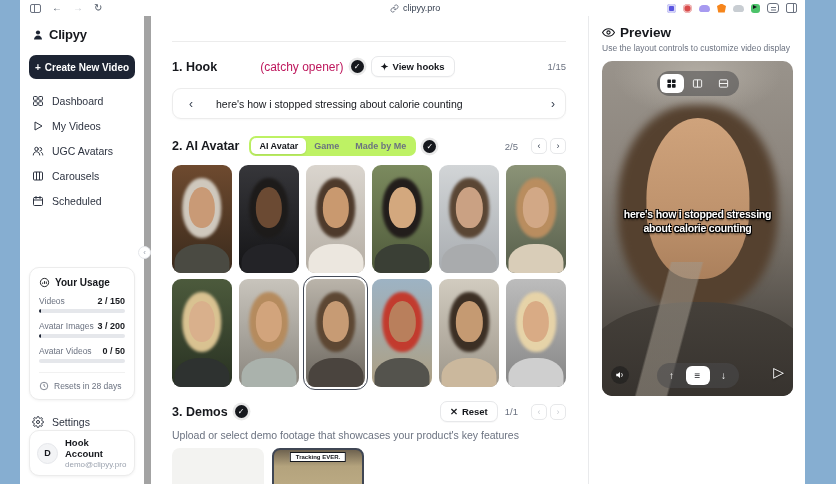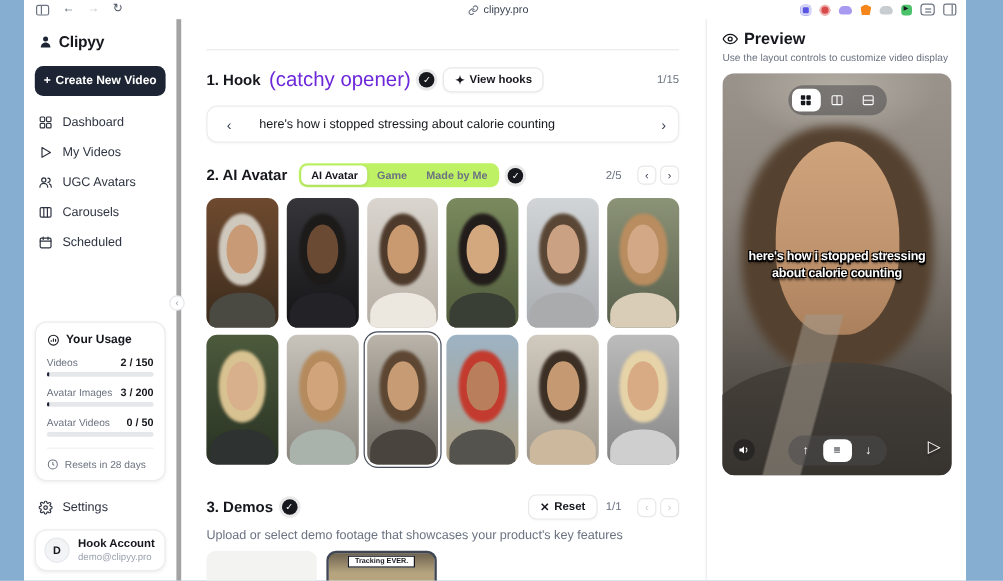--- a/index.html
+++ b/index.html
@@ -30,21 +30,21 @@
   .ext.cursor::after { content:""; position:absolute; left:2px; top:1.5px; border-left:4px solid #16181d; border-top:2.5px solid transparent; border-bottom:2.5px solid transparent; }
   .badge-icon { width:12px; height:10px; border:1px solid #6b7280; border-radius:3px; position:relative; }
   .badge-icon::after { content:""; position:absolute; left:2.5px; right:2.5px; top:2.5px; height:1px; background:#6b7280; box-shadow:0 2.5px 0 #6b7280; }
   .sidebar-toggle-icon { width:11px; height:10px; border:1px solid #6b7280; border-radius:2px; position:relative; }
   .sidebar-toggle-icon::after { content:""; position:absolute; right:2.5px; top:0; bottom:0; width:1px; background:#6b7280; }
 
   
   .app { flex:1; display:flex; min-height:0; }
 
   
-  .sidebar { width:131px; flex:0 0 131px; border-right:4px solid #a3a3a3; padding:11px 9px 8px; display:flex; flex-direction:column; position:relative; }
+  .sidebar { width:131px; flex:0 0 131px; border-right:7px solid #a3a3a3; padding:11px 9px 8px; display:flex; flex-direction:column; position:relative; }
   .logo-row { display:flex; align-items:center; gap:5px; font-weight:800; font-size:13px; padding-left:3px; letter-spacing:-.2px; }
   .logo-row svg { width:12px; height:12px; }
   .create-btn { margin-top:13px; background:var(--accent,#1d2433); color:#fff; border:none; border-radius:7px; height:25px; font-size:10px; font-weight:700; display:flex; align-items:center; justify-content:center; gap:4px; font-family:inherit; cursor:pointer; }
   .nav { margin-top:14px; display:flex; flex-direction:column; gap:9px; }
   .nav-item { display:flex; align-items:center; gap:8px; font-size:10.5px; color:#2d3340; padding:2px 3px; cursor:pointer; }
   .nav-item svg { width:12px; height:12px; flex:0 0 12px; }
   .usage-card { margin-top:58px; border:1px solid #ececec; border-radius:10px; padding:9px 9px 8px; box-shadow:0 1px 3px rgba(0,0,0,.05); background:#fff; }
   .usage-title { display:flex; align-items:center; gap:5px; font-size:10px; font-weight:800; }
   .usage-title svg { width:11px; height:11px; }
   .usage-row { margin-top:8px; }
@@ -60,21 +60,21 @@
   .acc-name { font-size:9.5px; font-weight:700; }
   .acc-email { font-size:8px; color:#9ca3af; margin-top:1px; }
   .collapse-btn { position:absolute; right:-7px; top:230px; width:13px; height:13px; border-radius:50%; background:#fff; border:1px solid #e5e7eb; color:#9ca3af; font-size:8px; display:flex; align-items:center; justify-content:center; cursor:pointer; z-index:3; }
 
   
   .main { flex:1; min-width:0; padding:12px 22px 0 21px; overflow:hidden; }
   .page-title { font-size:20px; font-weight:800; letter-spacing:-.4px; }
   .divider { height:1px; background:#ececec; margin-top:13px; }
   .sec-head { display:flex; align-items:center; gap:7px; margin-top:14px; }
   .sec-title { font-size:12.5px; font-weight:800; }
-  .sec-sub { font-size:17px; color:#6d28d9; }
+  .sec-sub { font-size:12px; color:#be185d;margin-left:36px; }
   .check-badge { width:13px; height:13px; border-radius:50%; background:#16181d; color:#fff; font-size:8px; display:flex; align-items:center; justify-content:center; box-shadow:0 0 0 2.5px #e9e9e9; flex:0 0 13px; }
   .ghost-btn { border:1px solid #e7e8ea; background:#fff; border-radius:7px; height:21px; padding:0 9px; font-size:9.5px; font-weight:700; display:flex; align-items:center; gap:4px; color:#16181d; box-shadow:0 1px 1px rgba(0,0,0,.03); font-family:inherit; cursor:pointer; }
   .counter { font-size:9.5px; color:#6b7280; }
   .ml-auto { margin-left:auto; }
   .hook-box { margin-top:11px; border:1px solid #ececec; border-radius:9px; height:31px; display:flex; align-items:center; padding:0 10px; box-shadow:0 1px 2px rgba(0,0,0,.03); }
   .hook-chev { color:#374151; font-size:12px; width:16px; cursor:pointer; background:none; border:none; font-family:inherit; }
   .hook-text { flex:1; font-size:10.5px; padding-left:17px; }
   .tabs { background:#bef264; border-radius:7px; padding:2px; display:flex; margin-left:3px; }
   .tab { font-size:9px; color:#6b7280; padding:3px 8px; border-radius:5px; font-weight:600; cursor:pointer; white-space:nowrap; }
   .tab.active { background:#fff; color:#16181d; box-shadow:0 1px 2px rgba(0,0,0,.10); }
@@ -376,21 +376,21 @@
             <div class="av-face" style="background:#c59a72"></div>
             <div class="av-body" style="background:#cbb89d"></div>
           </div>
           <div class="av" style="background: linear-gradient(rgb(188, 188, 188), rgb(133, 133, 133));">
             <div class="av-hair" style="background:#e6d3a8"></div>
             <div class="av-face" style="background:#d9ab85"></div>
             <div class="av-body" style="background:#cfcfcf"></div>
           </div>
         </div>
 
-      <div class="sec-head" style="margin-top:25px;">
+      <div class="sec-head" style="margin-top:14px;">
         <span class="sec-title">3. Demos</span>
         <span class="check-badge">✓</span>
         <button class="ghost-btn ml-auto">
           <span>✕</span>
           <span>Reset</span>
         </button>
         <span class="counter">1/1</span>
         <span class="pager">
           <button class="pg-btn dim2">‹</button>
           <button class="pg-btn dim2">›</button>

